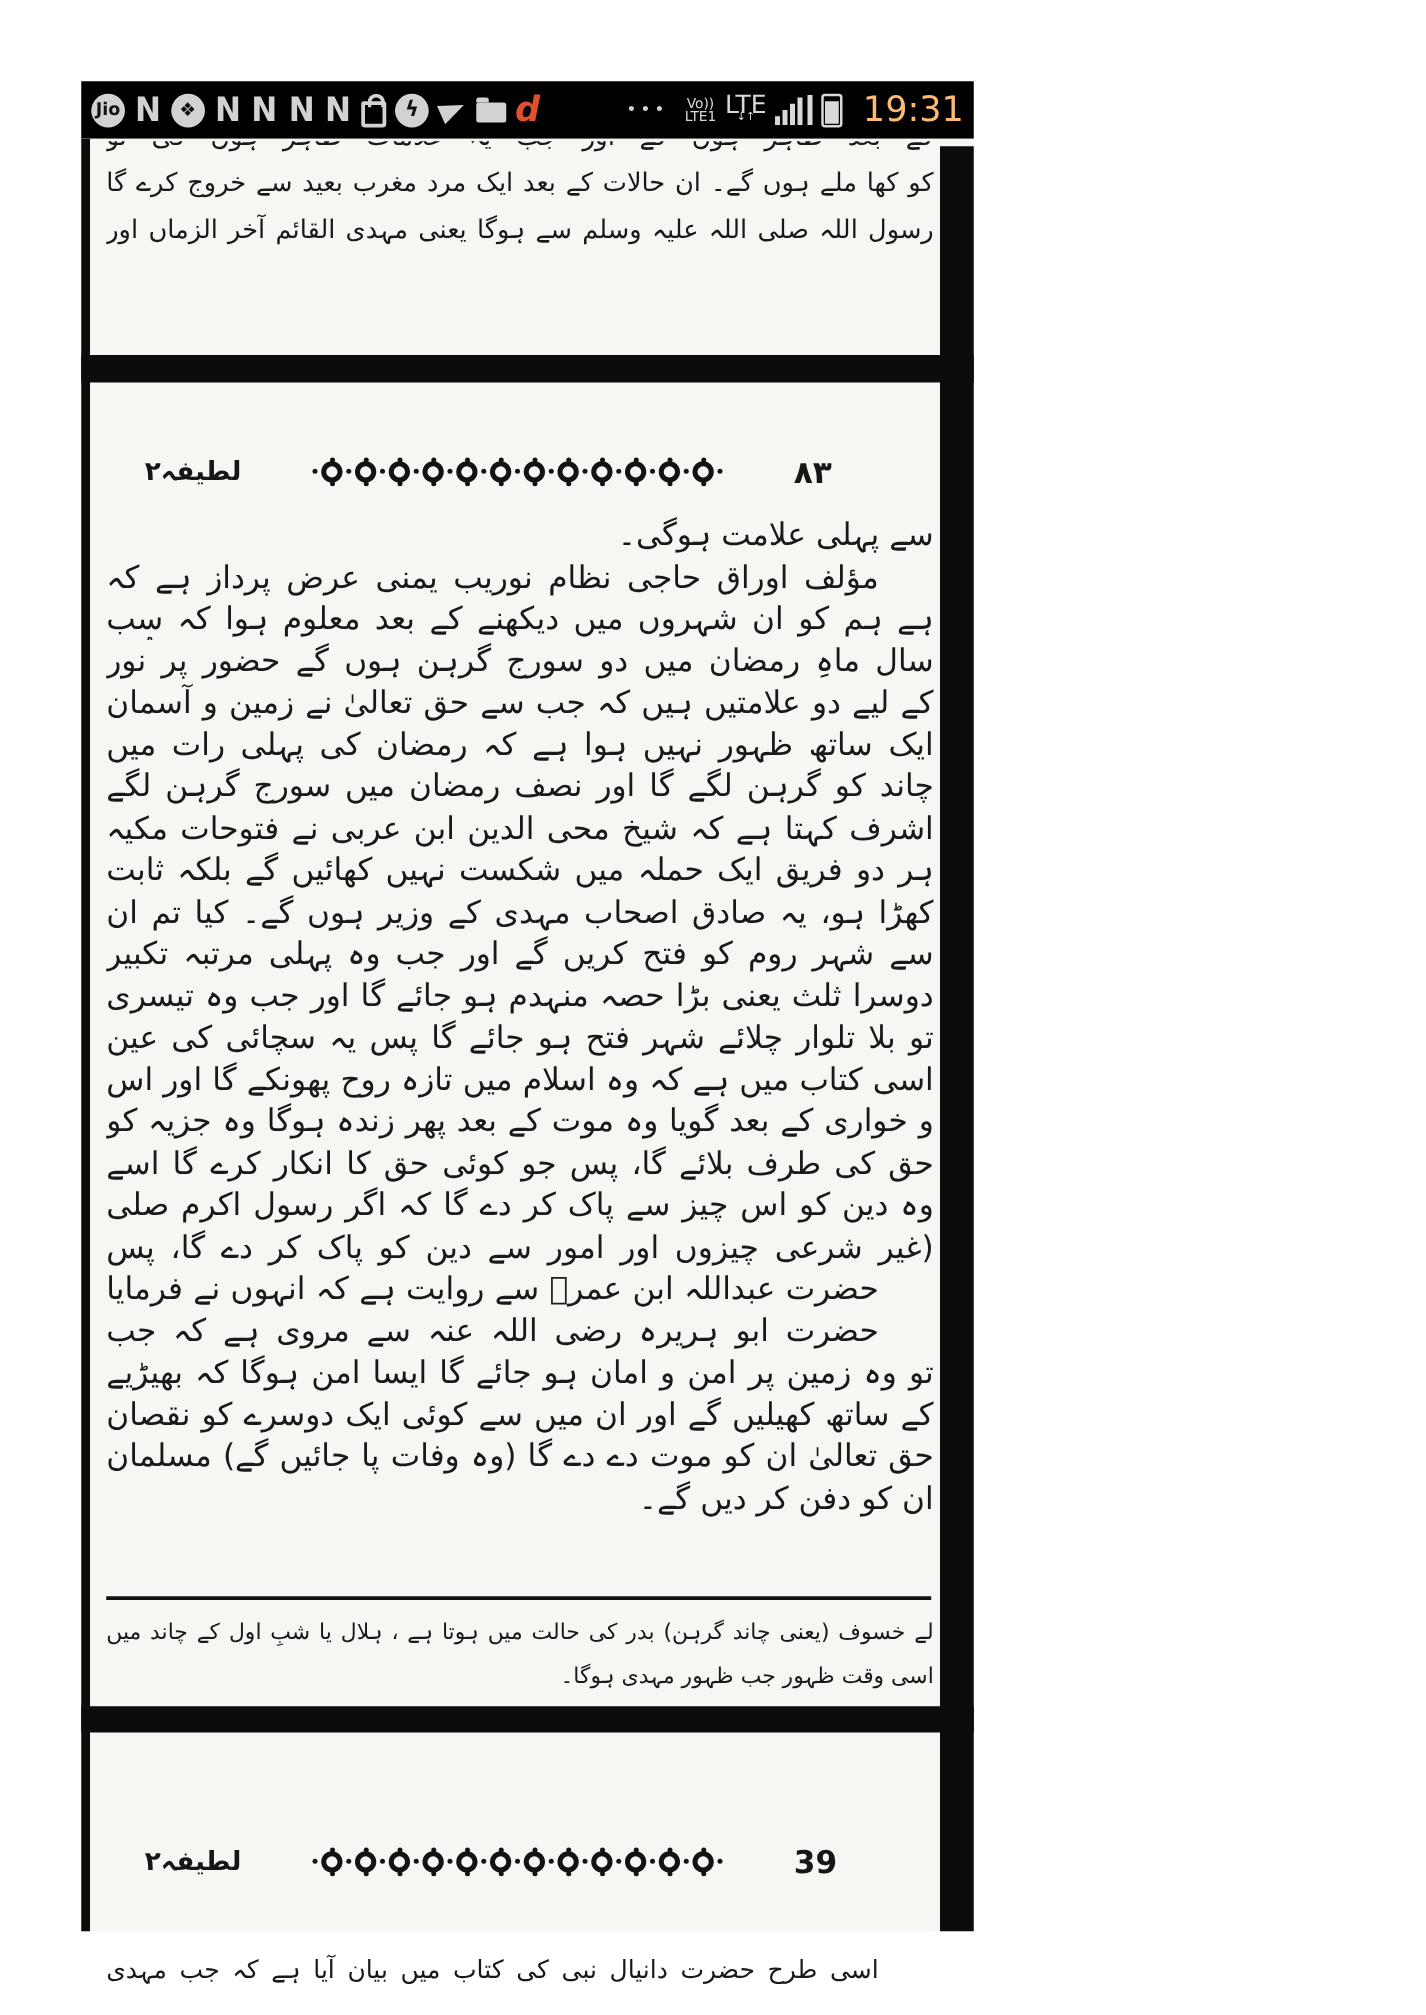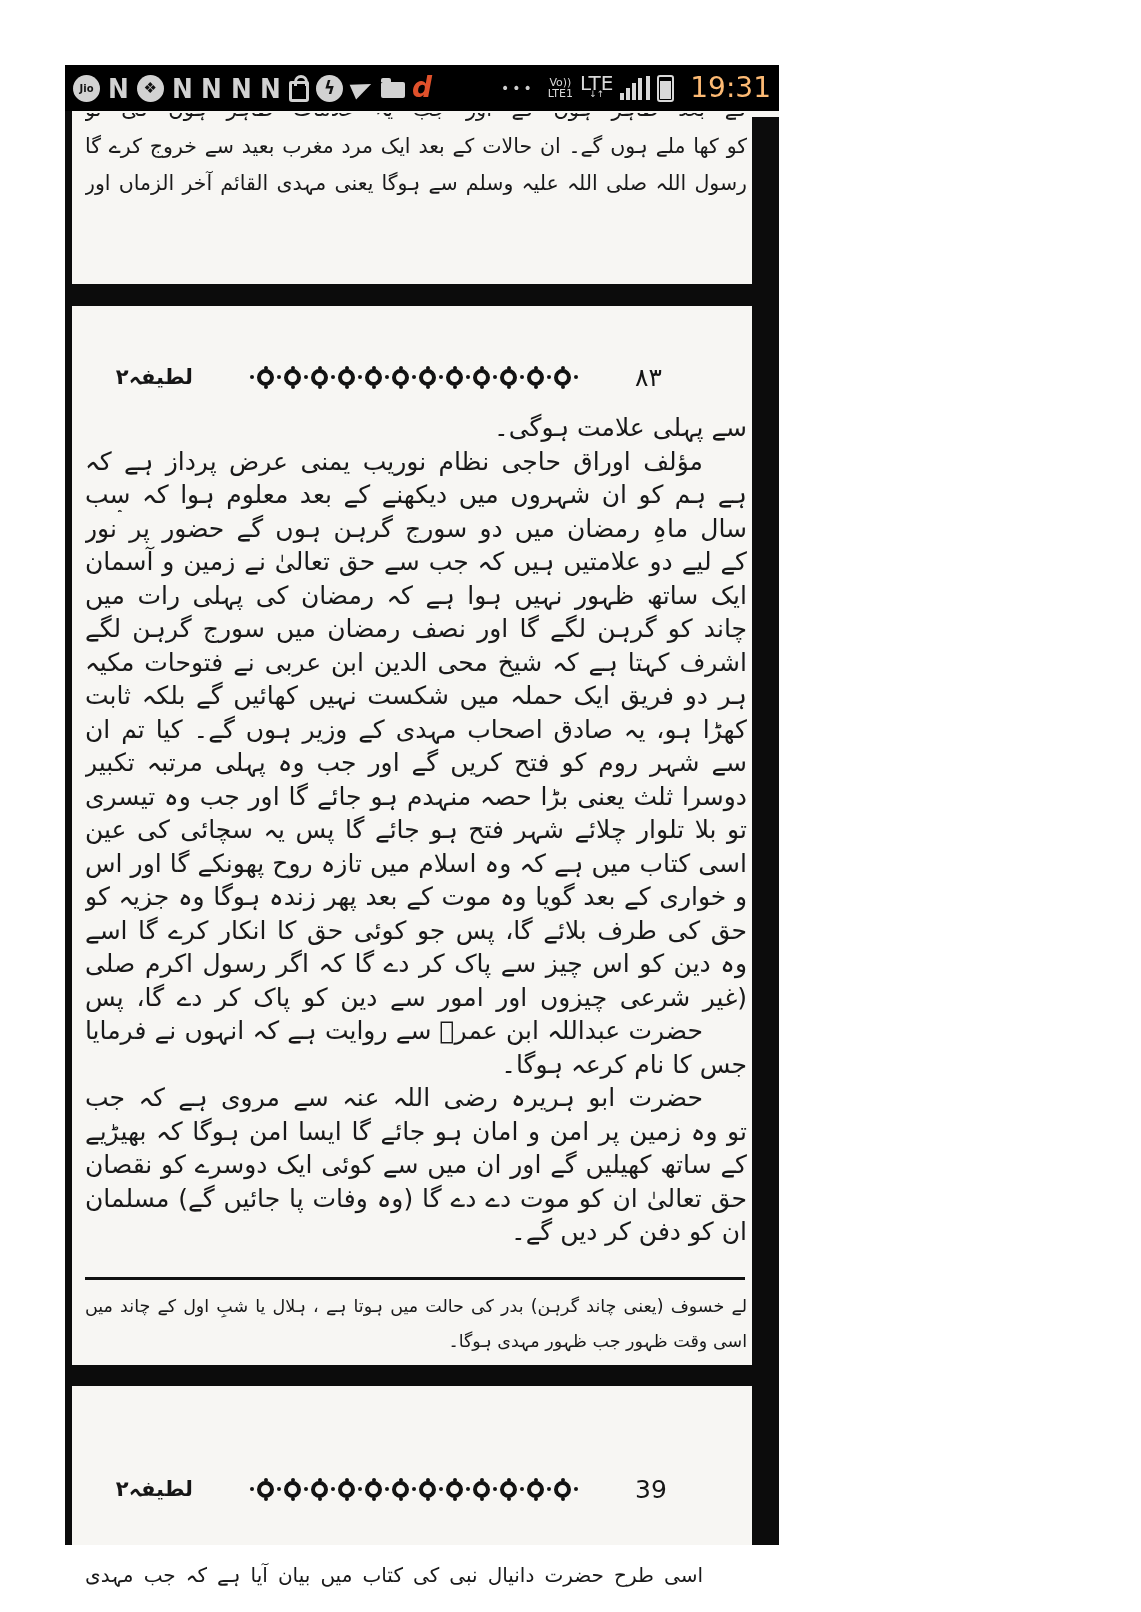--- a/index.html
+++ b/index.html
@@ -6,21 +6,21 @@
   .canvas{position:relative;width:1141px;height:1612px;background:#ffffff;overflow:hidden;
           font-family:"DejaVu Sans",sans-serif;}
   .phone{position:absolute;left:65px;top:65px;width:714px;height:1480px;background:#ffffff;}
 
   
   .statusbar{position:absolute;left:0;top:0;width:100%;height:46px;background:#000;
              display:flex;align-items:center;justify-content:space-between;padding:0 8px;box-sizing:border-box;}
   .sb-left,.sb-right{display:flex;align-items:center;gap:7px;}
   .sb-circle{width:27px;height:27px;border-radius:50%;background:#d2d2d2;display:flex;
              align-items:center;justify-content:center;color:#111;flex:0 0 auto;}
-  .jio-txt{font-size:10px;font-weight:bold;}
+  .jio-txt{font-size:14px;font-weight:bold;}
   .clover-glyph{font-size:15px;line-height:1;}
   .flash-glyph{font-size:17px;font-weight:bold;line-height:1;}
   .sb-n{color:#d2d2d2;font-weight:800;font-size:27px;line-height:1;transform:scaleX(.92);}
   .bag{width:14px;height:15px;border:3px solid #d2d2d2;border-radius:2px 2px 3px 3px;position:relative;margin-top:6px;}
   .bag::before{content:"";position:absolute;left:2px;top:-9px;width:8px;height:8px;
                border:3px solid #d2d2d2;border-bottom:none;border-radius:7px 7px 0 0;}
   .tg{width:0;height:0;border-top:8px solid transparent;border-bottom:8px solid transparent;
       border-left:20px solid #d2d2d2;transform:rotate(-24deg);margin:0 2px;}
   .folder{width:24px;height:16px;background:#d2d2d2;border-radius:2px;position:relative;margin-top:4px;}
   .folder::before{content:"";position:absolute;left:0;top:-4px;width:10px;height:4px;background:#d2d2d2;
@@ -54,21 +54,21 @@
 
   .frag{position:absolute;left:20px;right:32px;top:2px;}
   .clip{height:15px;overflow:hidden;}
   .clip .t{display:block;line-height:36px;margin-top:-22px;font-size:21px;text-align:justify;text-align-last:justify;direction:rtl;}
   .fragline{height:37px;line-height:37px;font-size:20.5px;}
 
   .pagehead{position:absolute;left:18px;right:34px;display:flex;align-items:center;justify-content:space-between;height:42px;margin-top:17px;}
   .head83{top:228px;}
   .head84{top:1340px;}
   .head-label{font-size:21px;font-weight:bold;color:#161616;direction:rtl;flex:0 0 110px;}
-  .head-num{font-size:25px;font-weight:normal;color:#161616;direction:rtl;flex:0 0 110px;text-align:left;}
+  .head-num{font-size:25px;font-weight:bold;color:#161616;direction:rtl;flex:0 0 110px;text-align:left;}
   .ornaments{display:flex;align-items:center;justify-content:center;flex:1 1 auto;}
   .orn{width:9px;height:9px;border:4.5px solid #131313;border-radius:50%;margin:0 2px;position:relative;flex:0 0 auto;}
   .orn::before,.orn::after{content:"";position:absolute;left:50%;margin-left:-2px;width:4px;height:4px;
                            border-radius:50%;background:#131313;}
   .orn::before{top:-7px;}
   .orn::after{bottom:-7px;}
   .orn-dot{width:4px;height:4px;border-radius:50%;background:#131313;margin:0 1px;flex:0 0 auto;}
 
   .body83{position:absolute;left:20px;right:32px;top:300px;}
   .fnrule{position:absolute;left:20px;right:34px;top:1166px;height:3px;background:#111;}
@@ -187,21 +187,20 @@
           <div class="uline justify">کھڑا ہو، یہ صادق اصحاب مہدی کے وزیر ہوں گے۔ کیا تم ان یاران مہدی کو نہیں دیکھتے کہ وہ تکبیر (اللہ اکبر)</div>
           <div class="uline justify">سے شہر روم کو فتح کریں گے اور جب وہ پہلی مرتبہ تکبیر کہیں گے تو شہر پناہ کا ایک حصہ گر پڑے گا اور ان کی دوسری تکبیر پر</div>
           <div class="uline justify">دوسرا ثلث یعنی بڑا حصہ منہدم ہو جائے گا اور جب وہ تیسری تکبیر کہیں گے تو بقیہ تیسرا حصہ بھی منہدم ہو جائے گا</div>
           <div class="uline justify">تو بلا تلوار چلائے شہر فتح ہو جائے گا پس یہ سچائی کی عین دلیل ہے۔ وہ شہر مفتوحہ میں دین کو قائم کرے گا اور</div>
           <div class="uline justify">اسی کتاب میں ہے کہ وہ اسلام میں تازہ روح پھونکے گا اور اس کی وجہ سے اسلام کو عزت حاصل ہوگی، ذلت</div>
           <div class="uline justify">و خواری کے بعد گویا وہ موت کے بعد پھر زندہ ہوگا وہ جزیہ کو موقوف کر دے گا اور تلوار کی زور سے لوگوں کو</div>
           <div class="uline justify">حق کی طرف بلائے گا، پس جو کوئی حق کا انکار کرے گا اسے قتل کر دے گا جو کوئی نزاع کرے گا اس کی مدد نہیں کرے گا</div>
           <div class="uline justify">وہ دین کو اس چیز سے پاک کر دے گا کہ اگر رسول اکرم صلی اللہ علیہ وسلم تشریف فرما ہوتے تو اس کی پاکی کا حکم زمانے</div>
           <div class="uline justify">(غیر شرعی چیزوں اور امور سے دین کو پاک کر دے گا، پس کوئی مذہب خالص اسلام کے سوا باقی نہیں رہے گا۔</div>
           <div class="uline indent">حضرت عبداللہ ابن عمرؓ سے روایت ہے کہ انہوں نے فرمایا کہ مہدی کا خروج یمن کے ایک گاؤں سے ہوگا</div>
-          <div class="uline right">جس کا نام کرعہ ہوگا۔</div>
           <div class="uline indent">حضرت ابو ہریرہ رضی اللہ عنہ سے مروی ہے کہ جب عیسیٰ ابن مریم (علیہما السلام) نازل ہوں گے</div>
           <div class="uline justify">تو وہ زمین پر امن و امان ہو جائے گا ایسا امن ہوگا کہ بھیڑیے اور بکری ساتھ ساتھ چریں گے، اور بچے سانپوں</div>
           <div class="uline justify">کے ساتھ کھیلیں گے اور ان میں سے کوئی ایک دوسرے کو نقصان نہیں پہنچائے گا اس کے چالیس سال بعد</div>
           <div class="uline justify">حق تعالیٰ ان کو موت دے دے گا (وہ وفات پا جائیں گے) مسلمان ان کے جنازہ کی نماز ادا کریں گے اور</div>
           <div class="uline right">ان کو دفن کر دیں گے۔</div>
       </div>
 
       <div class="fnrule"></div>
       <div class="fn utext">
         <div class="uline justify">لے خسوف (یعنی چاند گرہن) بدر کی حالت میں ہوتا ہے ، ہلال یا شبِ اول کے چاند میں گرہن نہیں لگتا۔ یہ انہونی</div>

